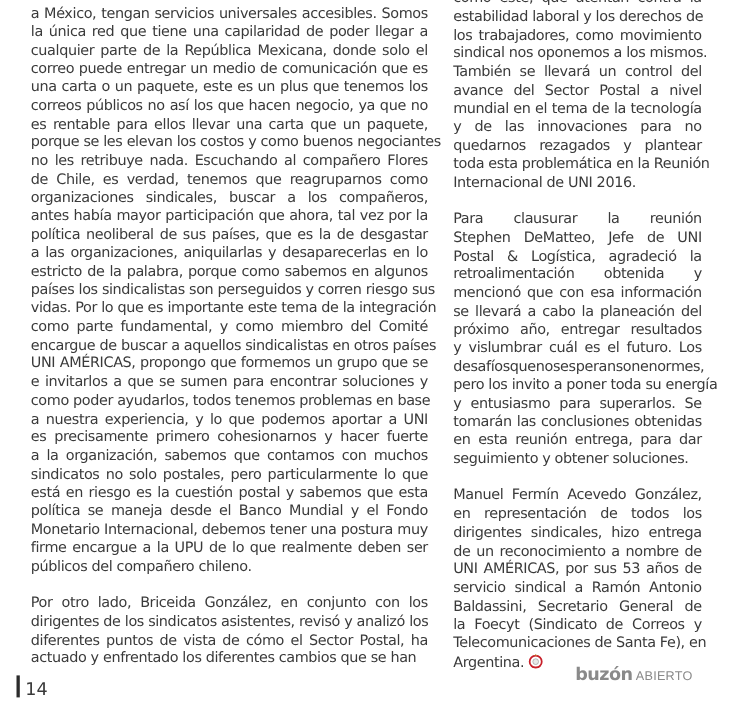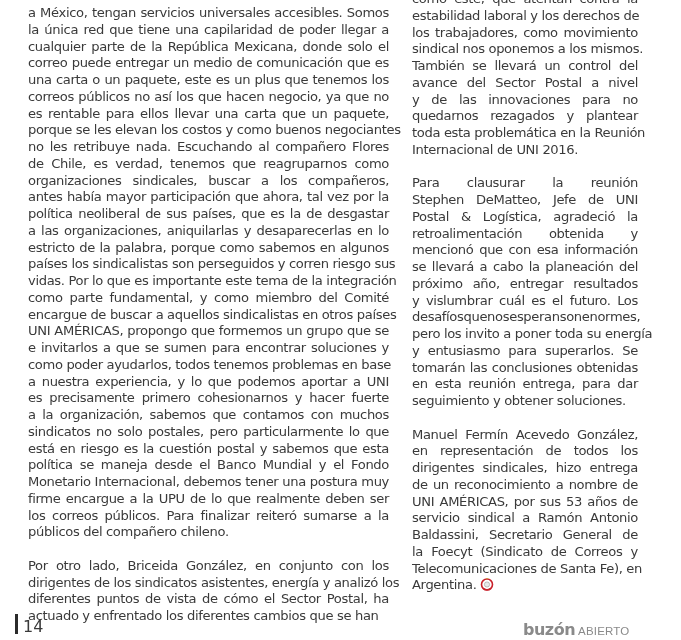--- a/index.html
+++ b/index.html
@@ -10,21 +10,21 @@
     .col { position: absolute; font-size: 13.1px; line-height: 16.75px; letter-spacing: -0.35px; }
     .col p { margin: 0; text-align: justify; text-align-last: left; }
     .col .line { display: block; text-align: justify; text-align-last: justify; white-space: nowrap; }
     .col .line.last { text-align-last: left; }
     .col .gap { height: 16.75px; }
     #left { left: 28px; top: 5px; width: 361px; }
     #right { left: 412px; top: -9px; width: 226px; }
     .logo-inline { display: inline-block; width: 14px; height: 14px; vertical-align: -2px; margin-left: 3px; }
     #footer-bar { position: absolute; left: 15px; top: 614px; width: 3px; height: 20px; background: #2b2b2b; }
     #page-number { position: absolute; left: 23px; top: 617px; font-size: 16px; color: #3a3a3a; font-family: "DejaVu Sans", sans-serif; }
-    #brand { position: absolute; left: 523px; top: 620px; color: #8a8a8a; white-space: nowrap; }
+    #brand { position: absolute; left: 523px; top: 603px; color: #8a8a8a; white-space: nowrap; }
     #brand .b1 { font-family: "DejaVu Sans", sans-serif; font-weight: bold; font-size: 16px; letter-spacing: -0.5px; }
     #brand .b2 { font-family: "Liberation Sans", sans-serif; font-size: 11.5px; margin-left: 3px; letter-spacing: 0.2px; }
   </style>
 </head>
 <body>
 
 <div id="left" class="col">
   <p id="lp1">
       <span class="line">a México, tengan servicios universales accesibles. Somos</span>
       <span class="line">la única red que tiene una capilaridad de poder llegar a</span>
@@ -49,40 +49,40 @@
       <span class="line">e invitarlos a que se sumen para encontrar soluciones y</span>
       <span class="line">como poder ayudarlos, todos tenemos problemas en base</span>
       <span class="line">a nuestra experiencia, y lo que podemos aportar a UNI</span>
       <span class="line">es precisamente primero cohesionarnos y hacer fuerte</span>
       <span class="line">a la organización, sabemos que contamos con muchos</span>
       <span class="line">sindicatos no solo postales, pero particularmente lo que</span>
       <span class="line">está en riesgo es la cuestión postal y sabemos que esta</span>
       <span class="line">política se maneja desde el Banco Mundial y el Fondo</span>
       <span class="line">Monetario Internacional, debemos tener una postura muy</span>
       <span class="line">firme encargue  a la UPU de lo que realmente deben ser</span>
-      <span class="line">los correos públicos. Para finalizar reiteró sumarse a la</span>
       <span class="line last">públicos del compañero chileno.</span>
     </p>
   <div class="gap"></div>
   <p id="lp2">
       <span class="line">Por otro lado, Briceida González, en conjunto con los</span>
-      <span class="line">dirigentes de los sindicatos asistentes, energía y analizó los</span>
+      <span class="line">dirigentes de los sindicatos asistentes, revisó y analizó los</span>
       <span class="line">diferentes puntos de vista de cómo el Sector Postal, ha</span>
       <span class="line last">actuado y enfrentado los diferentes cambios que se han</span>
     </p>
 </div>
 
 <div id="right" class="col">
   <p id="rp1">
       <span class="line">como éste, que atentan contra la</span>
       <span class="line">estabilidad laboral y los derechos de</span>
       <span class="line">los trabajadores, como movimiento</span>
       <span class="line">sindical nos oponemos a los mismos.</span>
       <span class="line">También se llevará un control del</span>
       <span class="line">avance del Sector Postal a nivel</span>
+      <span class="line">mundial en el tema de la tecnología</span>
       <span class="line">y de las innovaciones para no</span>
       <span class="line">quedarnos rezagados y plantear</span>
       <span class="line">toda esta problemática en la Reunión</span>
       <span class="line last">Internacional de UNI 2016.</span>
     </p>
   <div class="gap"></div>
   <p id="rp2">
       <span class="line">Para clausurar la reunión</span>
       <span class="line">Stephen DeMatteo, Jefe de UNI</span>
       <span class="line">Postal &amp; Logística, agradeció la</span>

